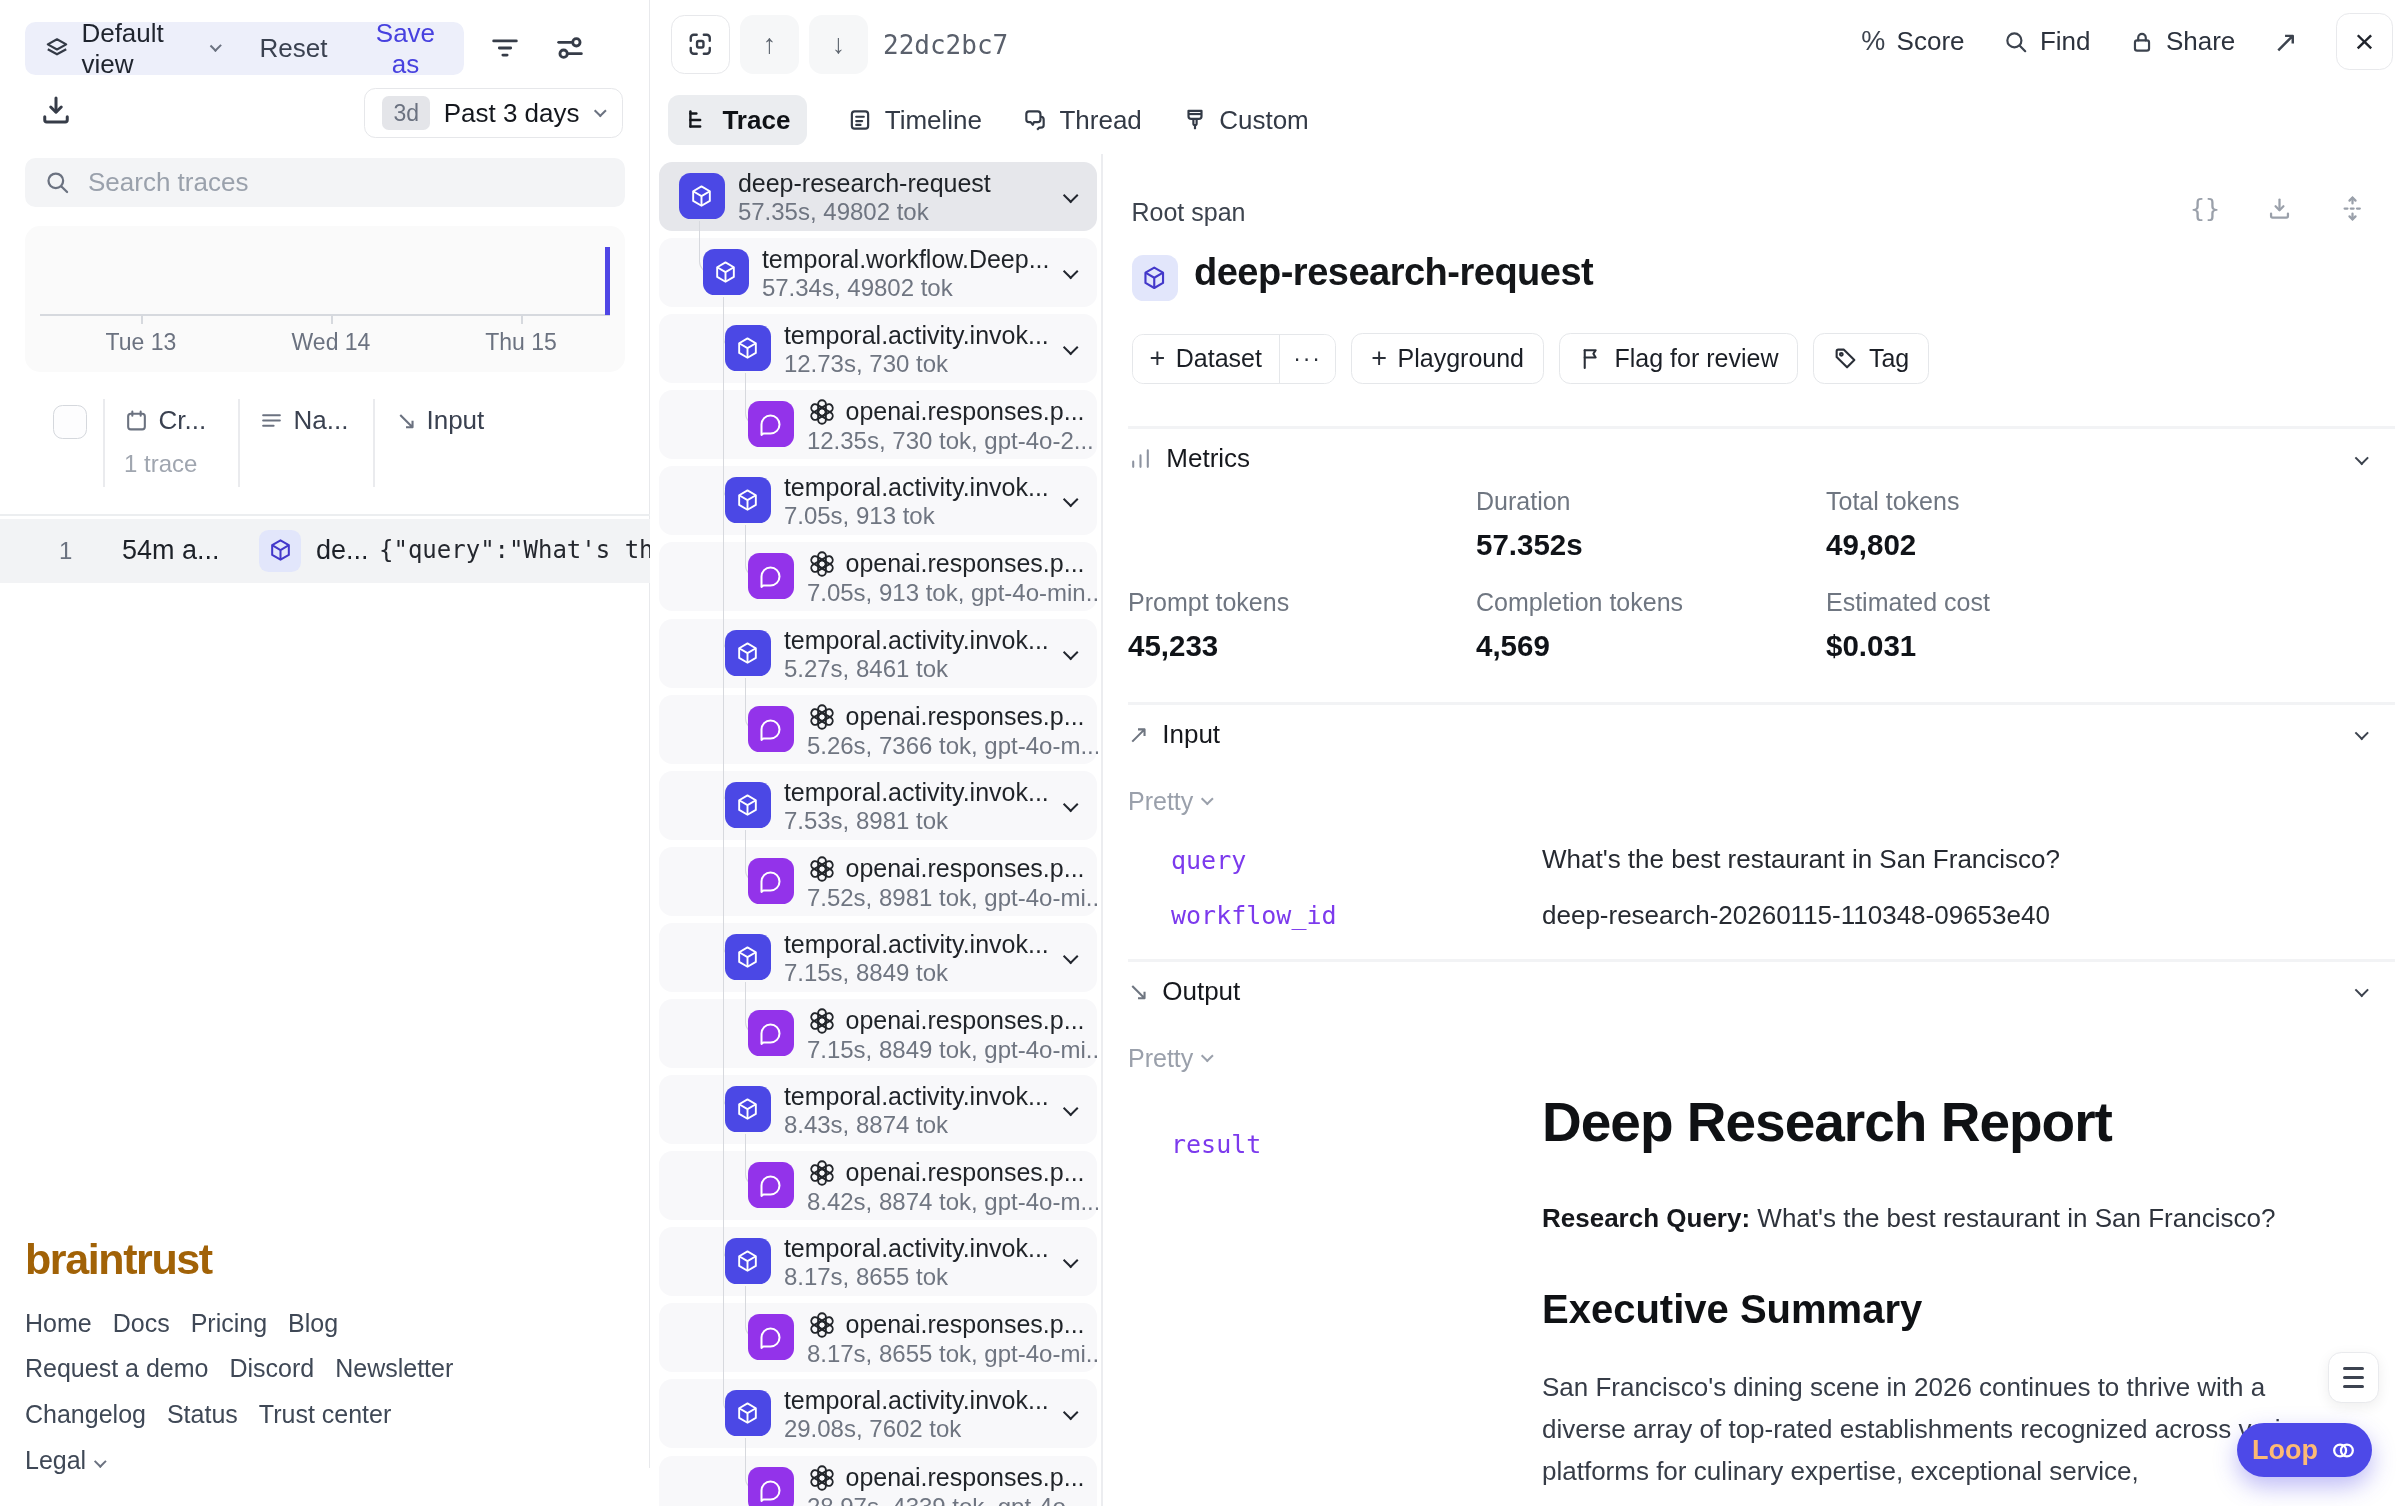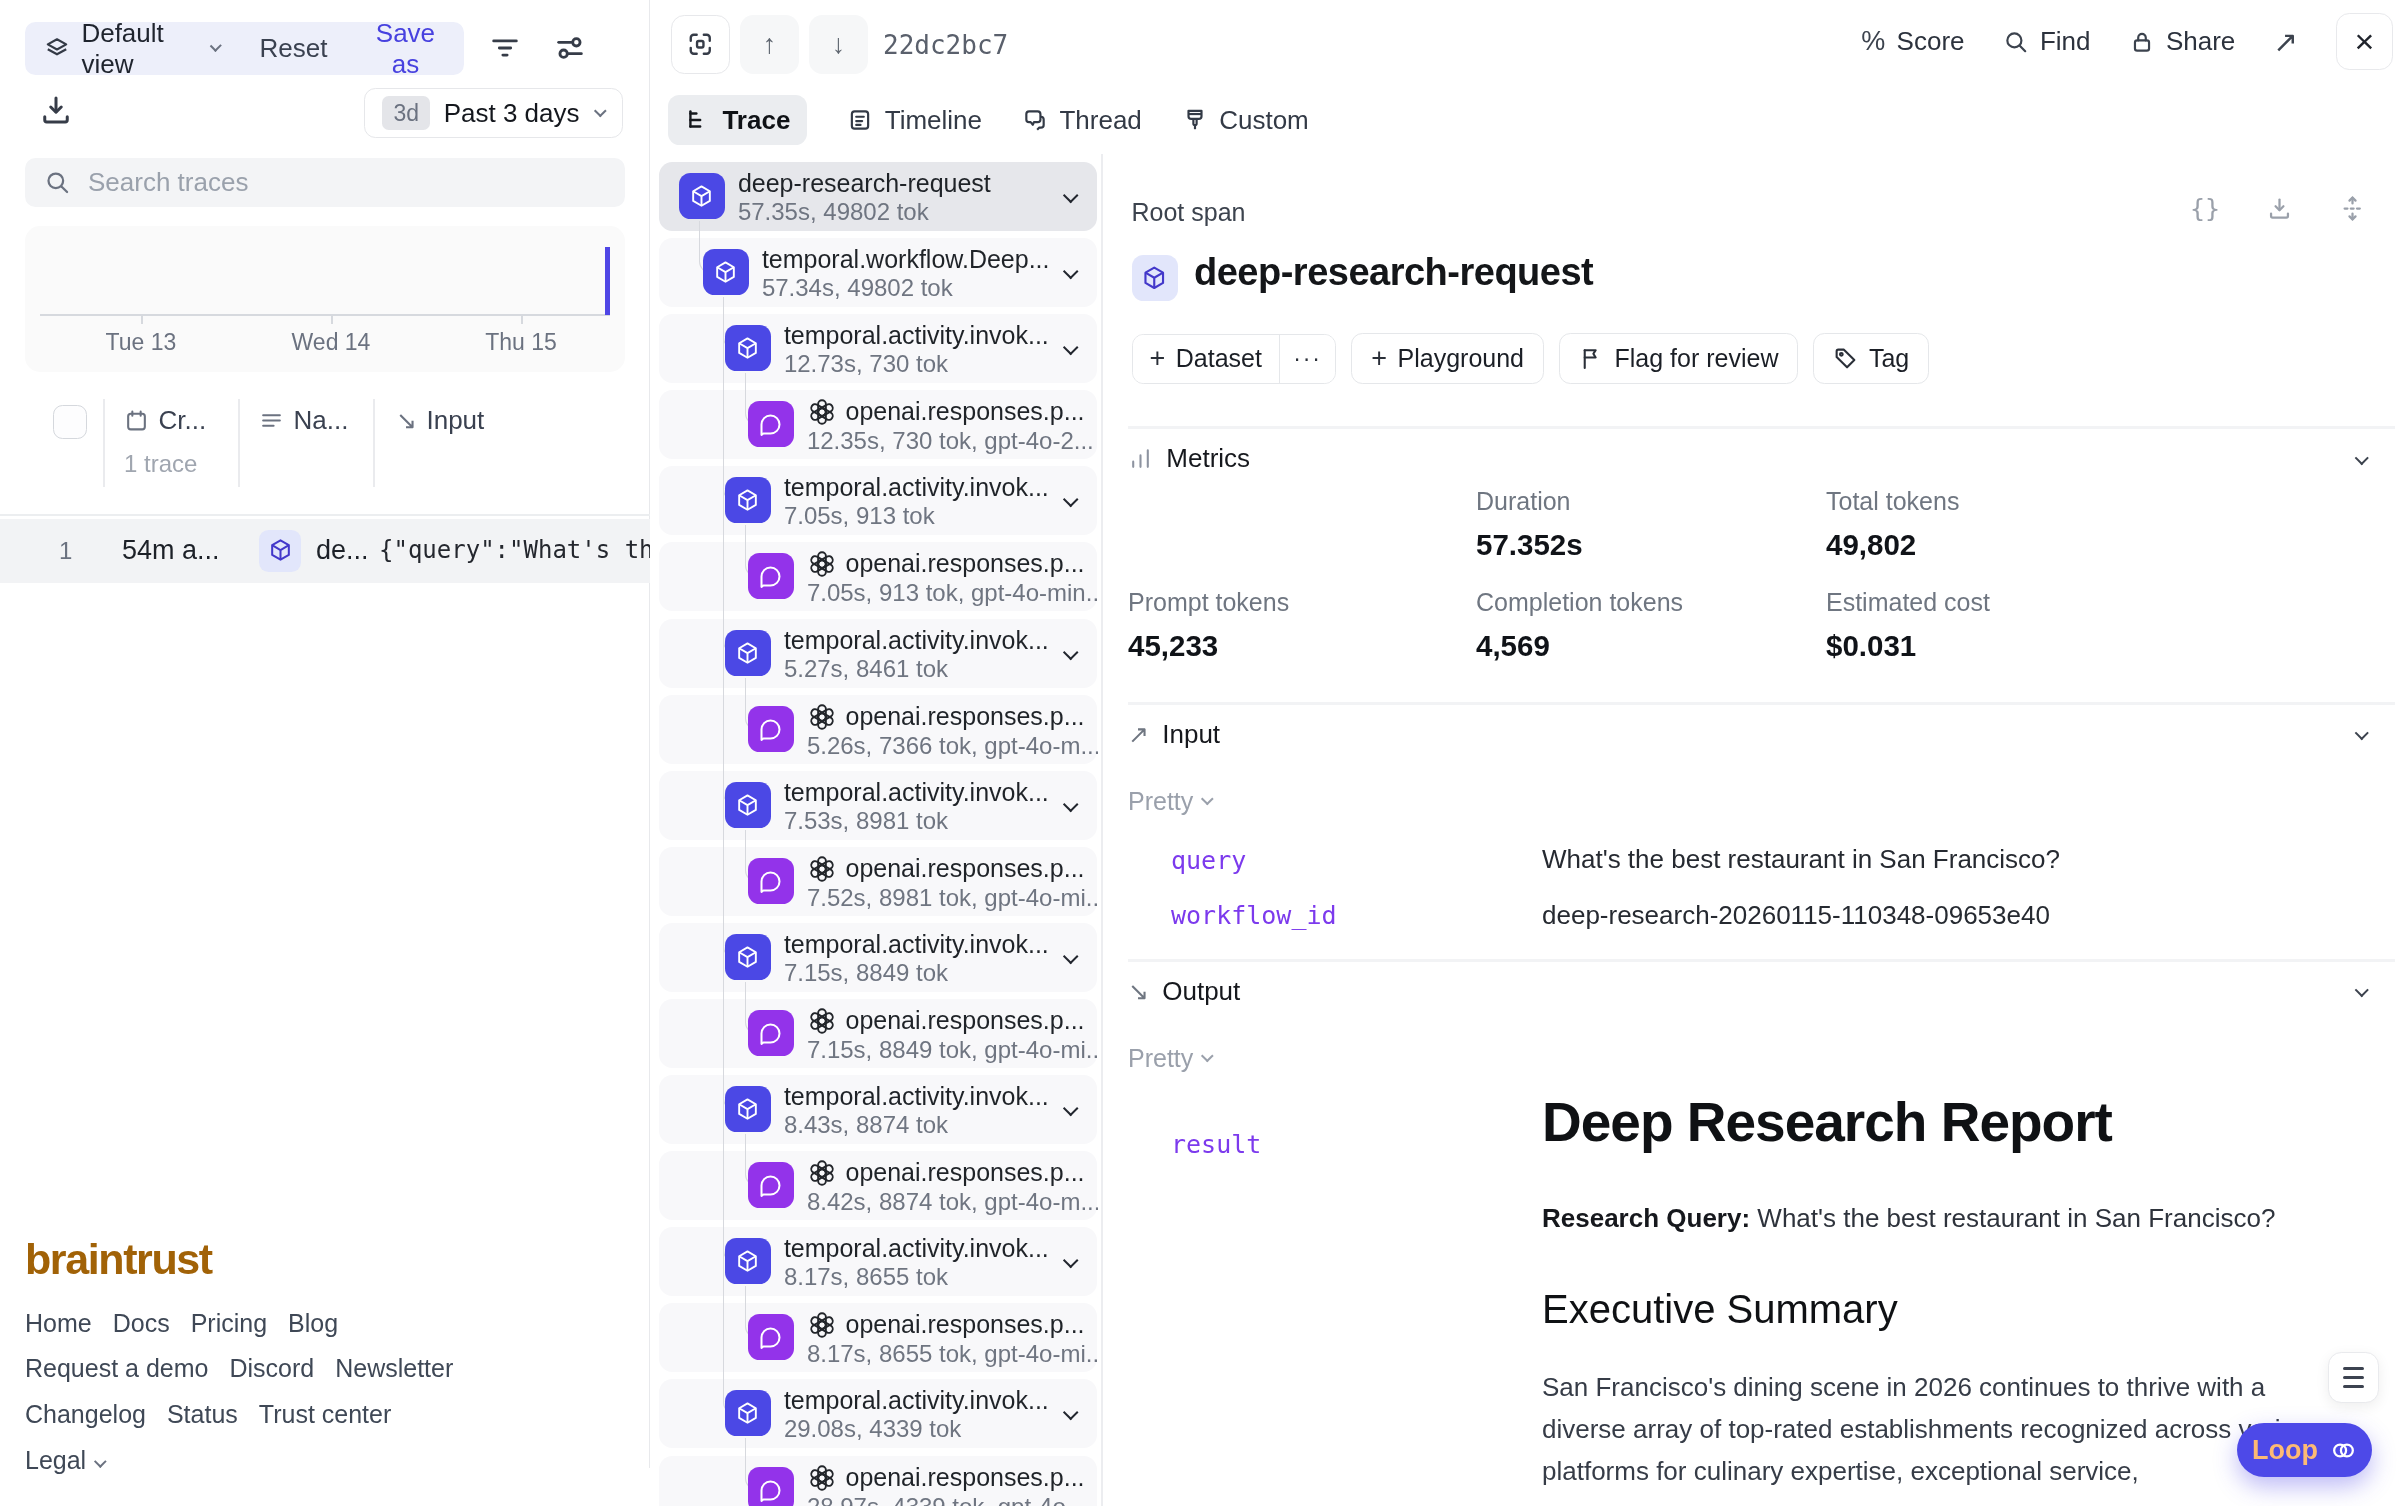--- a/index.html
+++ b/index.html
@@ -95,21 +95,21 @@
   .mcell { position:absolute; width:333px; }
   .mcell .ml { font-size:25px; color:#6f7681; margin-bottom:12.4px; }
   .mcell .mv { font-size:29.5px; font-weight:600; color:#101318; }
   .pretty { position:absolute; left:25px; display:flex; align-items:center; gap:9.5px; font-size:25px; color:#9aa0ab; cursor:pointer; }
   .kvkey { position:absolute; left:68px; font-size:25px; color:#7c3aed; }
   .kvval { position:absolute; left:439px; font-size:26px; color:#262a31; }
   .md { position:absolute; left:439px; top:938px; width:804px; color:#1a1d23; }
   .md h1 { font-size:55px; font-weight:700; letter-spacing:-1px; color:#0f1114; margin-bottom:49px; }
   .md .rq { font-size:26px; color:#2e333c; margin-bottom:53px; }
   .md .rq b { color:#16181d; }
-  .md h2 { font-size:40px; font-weight:400; color:#0f1114; margin-bottom:34px; }
+  .md h2 { font-size:40px; font-weight:700; color:#0f1114; margin-bottom:34px; }
   .md p { font-size:26px; line-height:42px; color:#363c47; }
   .burger { position:absolute; left:1225px; top:1200px; width:51px; height:51px; background:#fff; border:1.9px solid #e9eaed; border-radius:13.3px; box-shadow:0 3.8px 13.3px rgba(0,0,0,.07); display:flex; flex-direction:column; justify-content:center; align-items:center; gap:5.7px; cursor:pointer; }
   .burger i { display:block; width:21px; height:2.9px; background:#3c4350; border-radius:1.9px; }
   .loop { position:absolute; left:1134px; top:1271px; width:135px; height:54px; background:#4d49e8; border:none; border-radius:27.6px; color:#fdba74; font-size:27px; font-weight:600; display:flex; align-items:center; justify-content:center; gap:12px; cursor:pointer; box-shadow:0 9.5px 23px rgba(70,60,230,.35); font-family:Liberation Sans, sans-serif; }
 </style>
 </head>
 <body>
 
 <div class="app">
 
@@ -621,21 +621,21 @@
         <span class="chip cube" style="left: 66px;">
           <svg width="27" height="27" viewBox="0 0 24 24" fill="none" stroke="#fff" stroke-width="1.7" stroke-linejoin="round">
             <path d="M12 3l7.4 4.3v8.6L12 20.2 4.6 15.9V7.3z"></path>
             <path d="M4.6 7.3 12 11.6l7.4-4.3M12 11.6v8.6"></path>
           </svg>
         </span>
         <div class="rtxt" style="left: 125px;">
           <div class="rname">
             <span>temporal.activity.invok...</span>
           </div>
-          <div class="rmeta">29.08s, 4339 tok</div>
+          <div class="rmeta">29.08s, 7602 tok</div>
         </div>
         <span class="rowchev"></span>
       </div>
       <div class="row" style="top: 1294px;">
         <span class="chip bubble" style="left: 89px;">
           <svg width="27" height="27" viewBox="0 0 24 24" fill="none" stroke="#fff" stroke-width="1.8" stroke-linejoin="round">
             <path d="M12 4a8 8 0 0 1 0 16H5.6L4 21.3V12a8 8 0 0 1 8-8Z"></path>
           </svg>
         </span>
         <div class="rtxt" style="left: 148px;">

